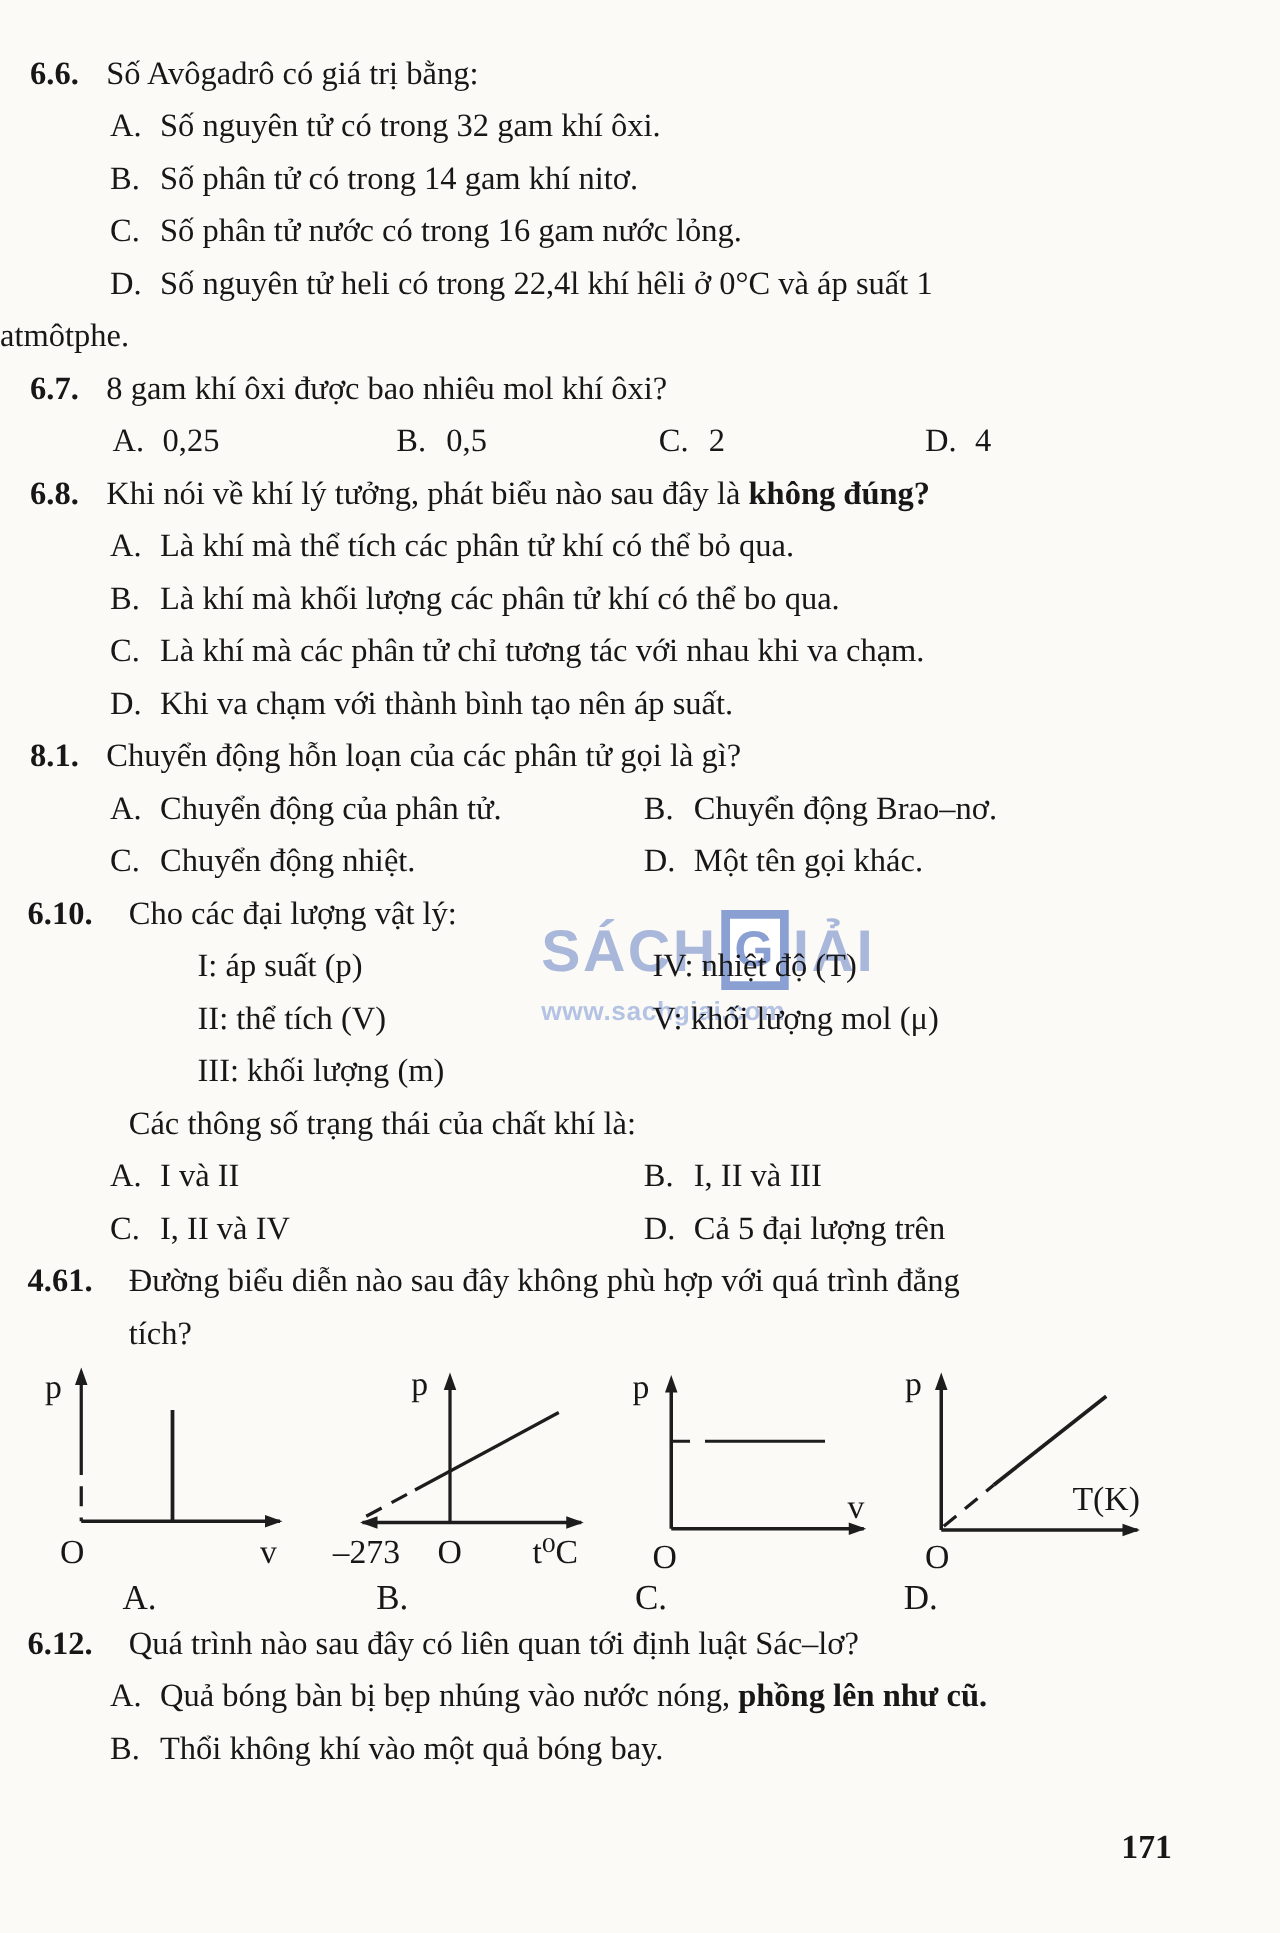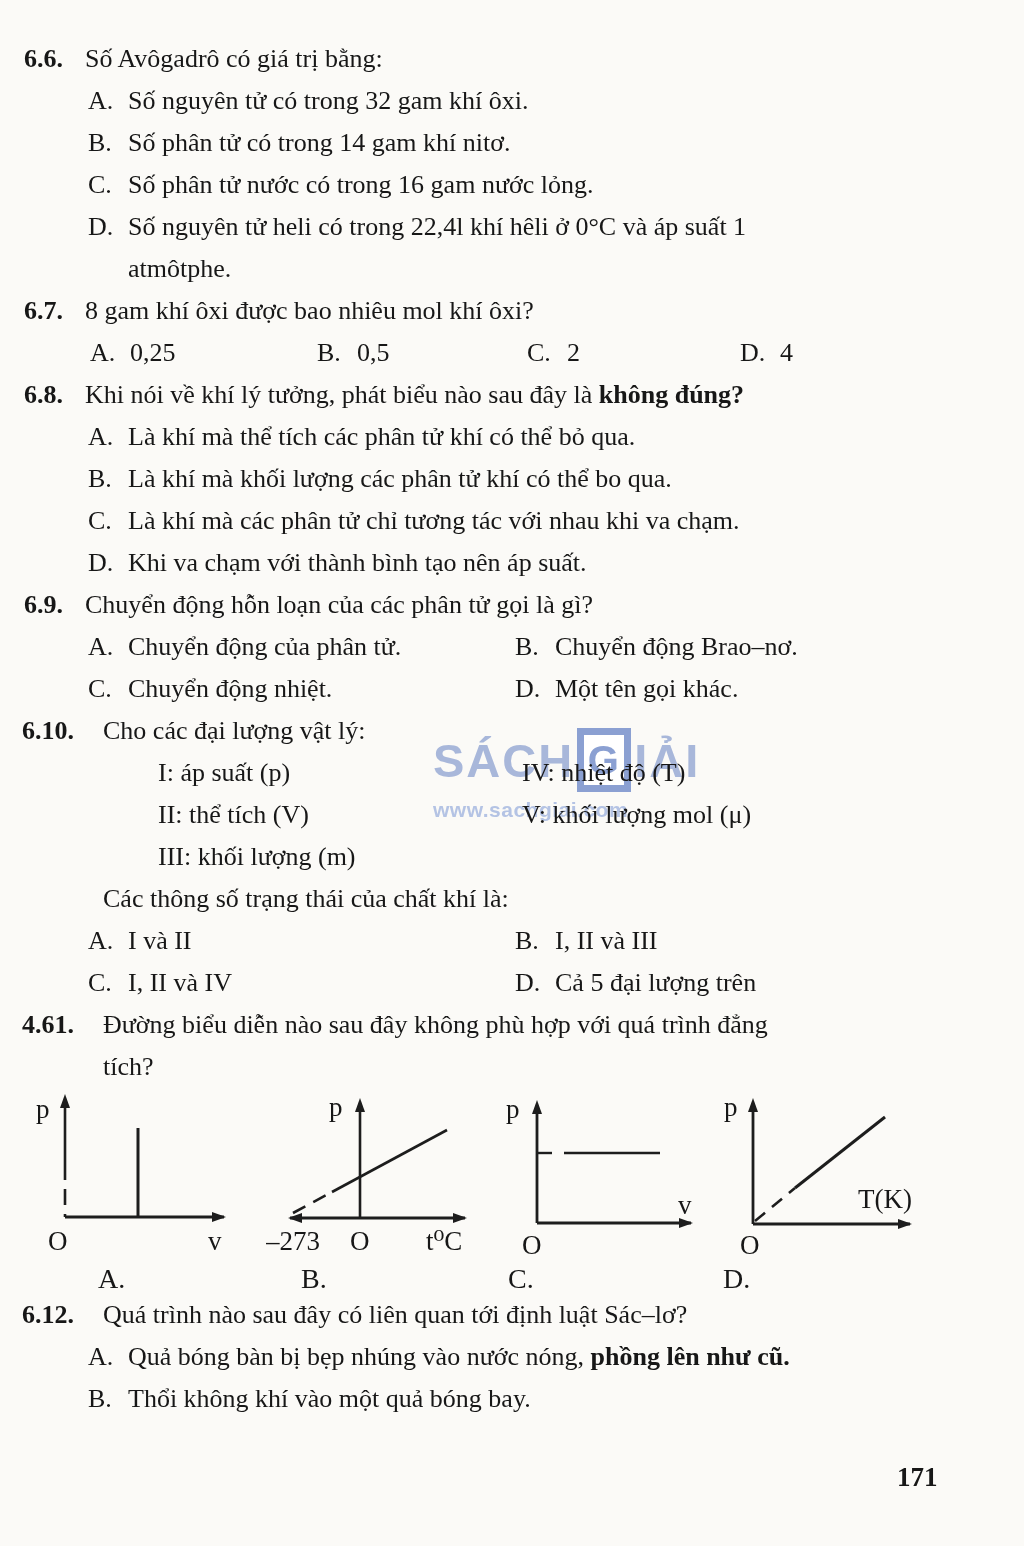--- a/index.html
+++ b/index.html
@@ -10,21 +10,21 @@
     color:#171717;
     font-size:26px;
   }
   .page{position:relative;width:1024px;height:1546px;overflow:hidden;box-sizing:border-box;padding-top:38px;}
   .content{position:relative;z-index:1;}
   .line{height:42px;line-height:42px;white-space:nowrap;}
   .qnum{display:inline-block;font-weight:bold;margin-left:24px;width:61px;}
   .qnum.wide{width:81px;margin-left:22px;}
   .opt{padding-left:88px;}
   .olabel{display:inline-block;min-width:40px;}
-  .cont{padding-left:128px;}
+  .cont{}
   .cont2{padding-left:103px;}
   .sub{padding-left:103px;}
   .optrow{padding-left:90px;}
   .optrow .cell{display:inline-block;}
   .optrow .c1{width:227px;}
   .optrow .c2{width:210px;}
   .optrow .c3{width:213px;}
   .tworow{padding-left:88px;}
   .tworow .lcell{display:inline-block;width:427px;}
   .qtyrow{padding-left:158px;}
@@ -98,21 +98,21 @@
       <span class="olabel">B.</span><span>Là khí mà khối lượng các phân tử khí có thể bo qua.</span>
     </div>
     <div class="line opt">
       <span class="olabel">C.</span><span>Là khí mà các phân tử chỉ tương tác với nhau khi va chạm.</span>
     </div>
     <div class="line opt">
       <span class="olabel">D.</span><span>Khi va chạm với thành bình tạo nên áp suất.</span>
     </div>
 
     <div class="line">
-      <span class="qnum">6.9.</span><span>Chuyển động hỗn loạn của các phân tử gọi là gì?</span>
+      <span class="qnum">8.1.</span><span>Chuyển động hỗn loạn của các phân tử gọi là gì?</span>
     </div>
     <div class="line tworow">
       <span class="lcell"><span class="olabel">A.</span><span>Chuyển động của phân tử.</span></span><span><span class="olabel">B.</span><span>Chuyển động Brao–nơ.</span></span>
     </div>
     <div class="line tworow">
       <span class="lcell"><span class="olabel">C.</span><span>Chuyển động nhiệt.</span></span><span><span class="olabel">D.</span><span>Một tên gọi khác.</span></span>
     </div>
 
     <div class="line">
       <span class="qnum wide">6.10.</span><span>Cho các đại lượng vật lý:</span>

